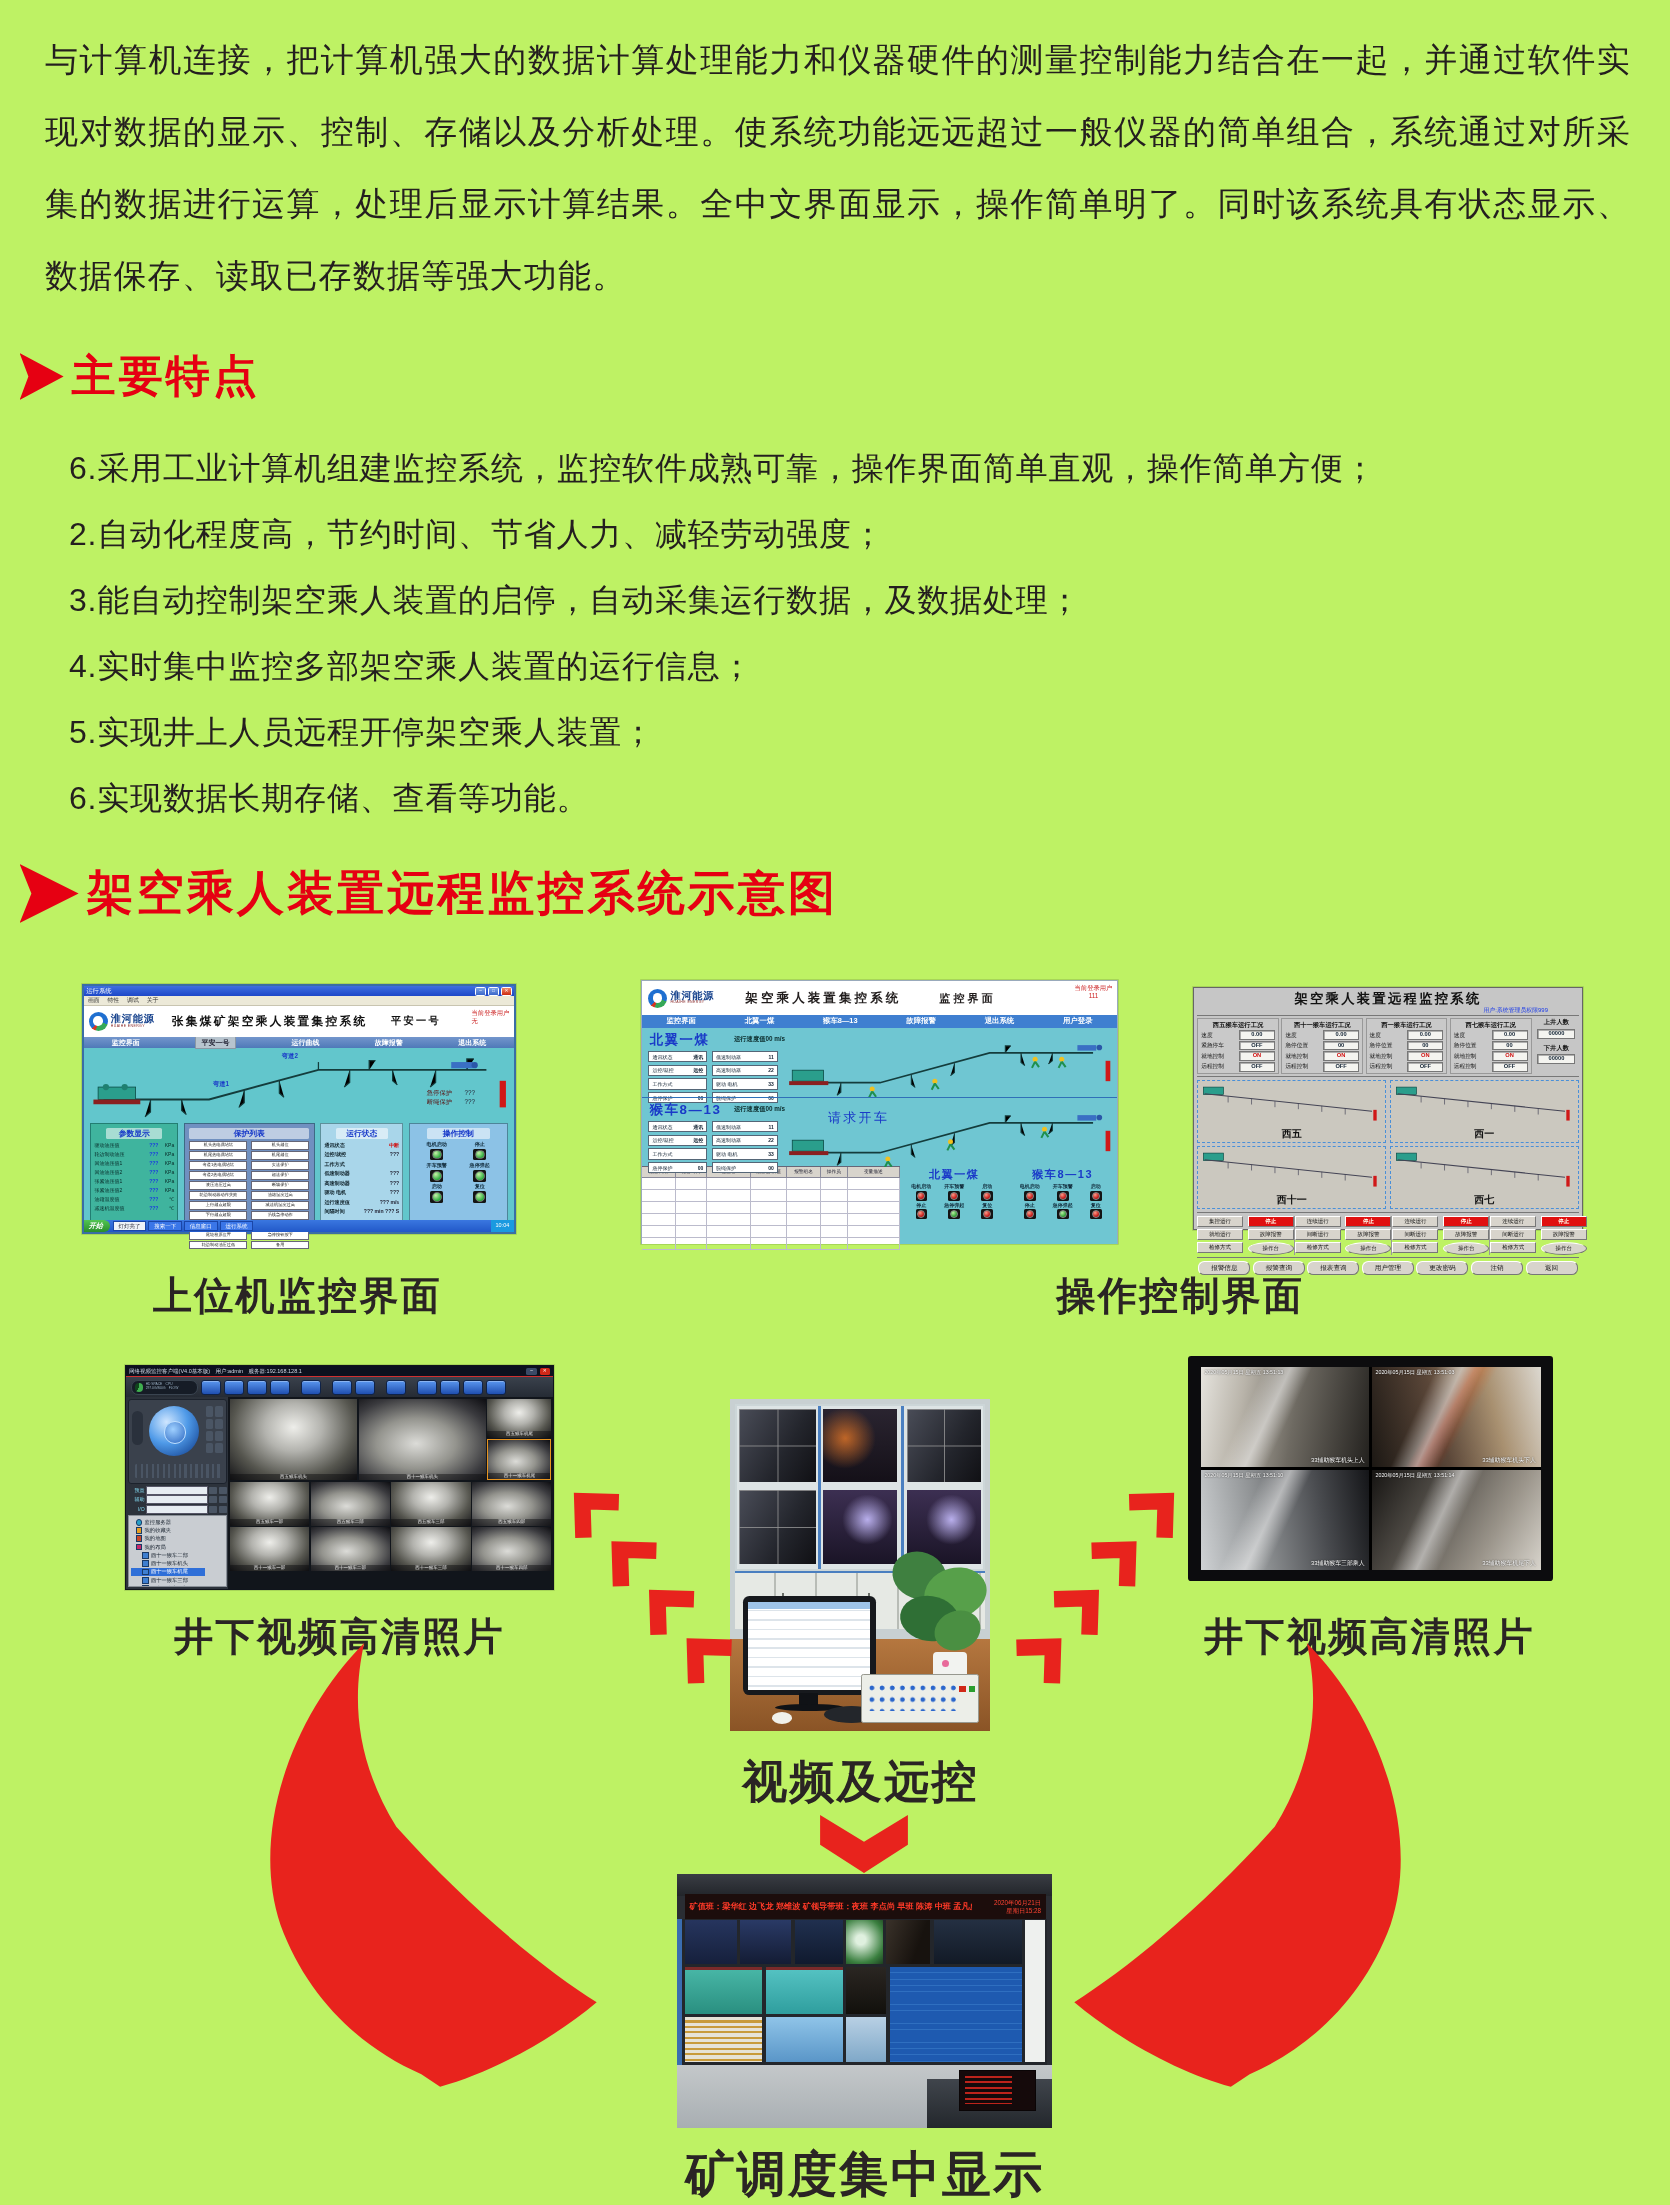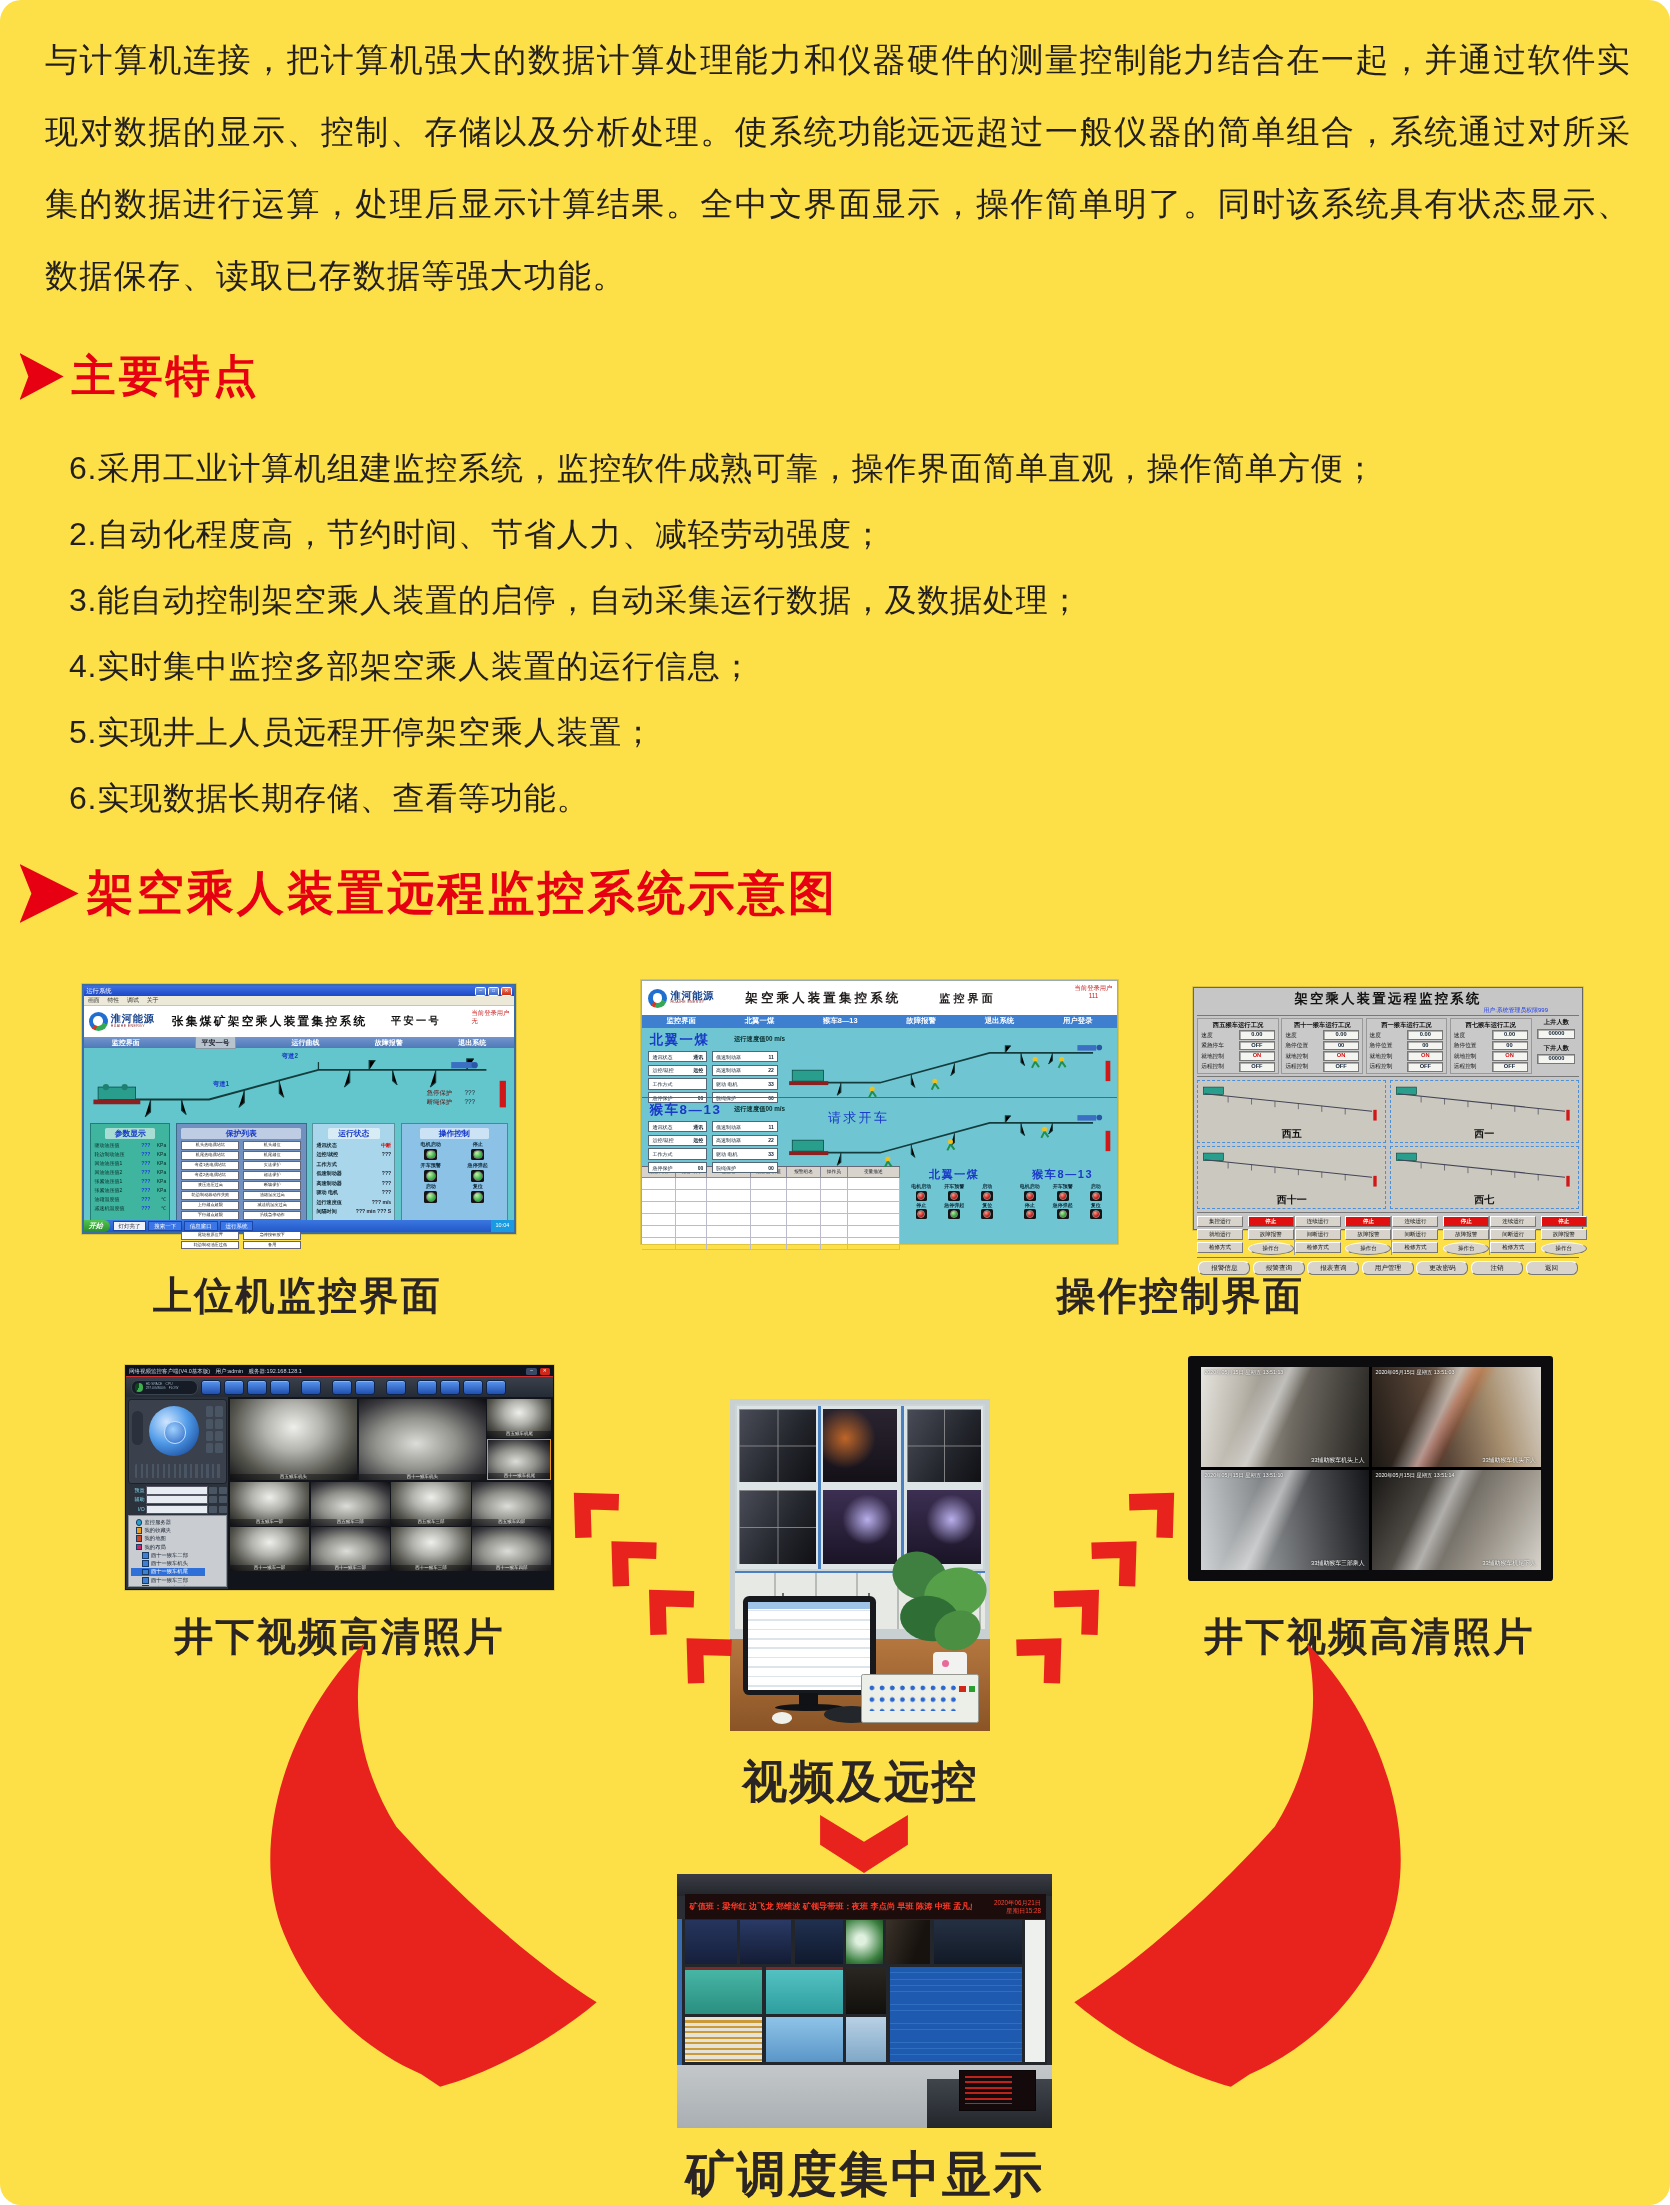--- a/index.html
+++ b/index.html
@@ -1,17 +1,17 @@
 <!DOCTYPE html>
 <html style="font-size:12.5px"><head>
 <meta charset="utf-8">
 <style>
   html,body{margin:0;padding:0;background:#ffffff;}
-  #page{position:relative;width:1670px;height:2205px;background:#fde047;overflow:hidden;
-        font-family:"Liberation Sans",sans-serif;color:#221e1e;border-radius:21px;}
+  #page{position:relative;width:1670px;height:2205px;background:#bef264;overflow:hidden;
+        font-family:"Liberation Sans",sans-serif;color:#221e1e;}
   .abs{position:absolute;}
   
   .intro{left:45px;top:23.5px;width:1586px;font-size:33px;line-height:72px;
          text-align:justify;letter-spacing:1.2px;color:#241f1f;}
   .sec-head{display:flex;align-items:center;gap:8px;}
   .tri{width:0;height:0;}
   .tri-small{width:44px;height:47px;background:#e60012;
              clip-path:polygon(0 0,100% 50%,0 100%,20% 50%);}
   .tri-big{width:59px;height:59px;background:#e60012;
            clip-path:polygon(0 0,100% 50%,0 100%,20% 50%);}
@@ -50,21 +50,21 @@
   .s1-nav .s1-nav-item:nth-of-type(2){background:#b7c4ce;color:#223;padding:0.8px 5.5px;border:0.8px solid #8a98a4;}
   .s1-diagram{height:75px;position:relative;}
   .s1-diag-label{position:absolute;font-size:6.3px;color:#1a3ac8;font-weight:bold;}
   .s1-prots{position:absolute;right:39px;top:41px;font-size:6.3px;color:#5a1515;}
   .s1-prot-row{display:flex;gap:12.5px;line-height:8.6px;}
   .s1-prot-row .v{color:#223;}
   .s1-panels{height:102px;display:flex;gap:5.5px;padding:0 6.3px;box-sizing:border-box;}
   .panel{border:0.8px solid rgba(0,60,60,.45);box-sizing:border-box;padding:1.6px 3.1px;}
   .panel-title{width:70%;margin:1.6px auto 2.3px;text-align:center;font-size:7.8px;font-weight:bold;
       color:#1436c8;background:rgba(255,255,255,.55);border-radius:1.6px;line-height:11px;}
-  .p-params{width:80px;background:#3fb49e;}
+  .p-params{width:88px;background:#3fb49e;}
   .s1-prow{display:flex;font-size:5px;line-height:9px;color:#082a28;}
   .s1-prow .l{flex:1;}
   .s1-prow .v{color:#1a3ae0;font-weight:bold;width:12.5px;}
   .s1-prow .u{width:12.5px;text-align:right;}
   .p-protect{width:131px;background:#7090c0;display:flex;flex-wrap:wrap;align-content:flex-start;gap:0 3.9px;padding:1.6px 4.7px;}
   .p-protect .panel-title{flex:0 0 100%;width:46%;}
   .pcol{flex:1;}
   .pbox{background:#fff;border:0.8px solid #667;font-size:4.2px;line-height:6.7px;height:6.7px;
         text-align:center;margin-bottom:1.3px;overflow:hidden;white-space:nowrap;color:#222;}
   .p-status{width:83px;background:#a9d6ea;}

